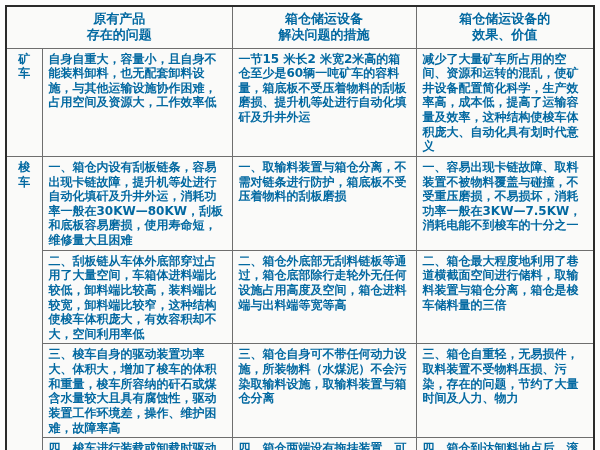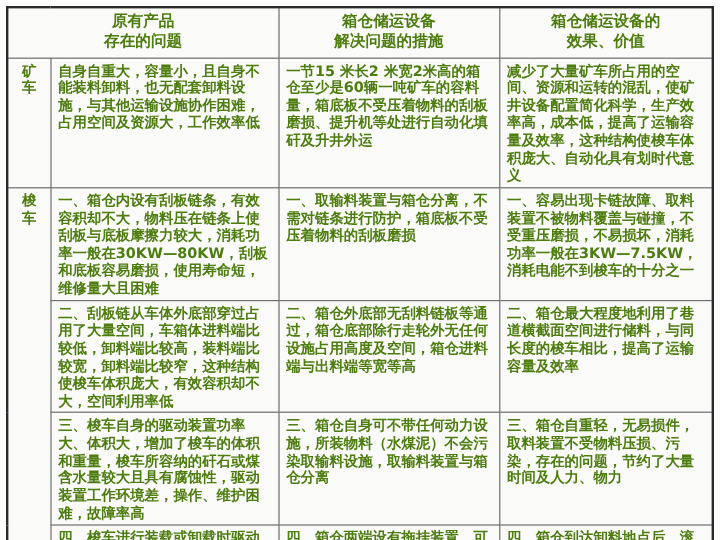--- a/index.html
+++ b/index.html
@@ -23,21 +23,21 @@
     border: 2px solid #2b2b2b;
   }
   table.doc th, table.doc td {
     border: 1px solid #6e6e6e;
     vertical-align: top;
     padding: 3px 6px 2px 6px;
     font-weight: bold;
     font-size: 12px;
     line-height: 1.22;
     letter-spacing: 0px;
-    color: #4d7c0f;
+    color: #0369a1;
     overflow: hidden;
   }
   table.doc th {
     vertical-align: middle;
     text-align: center;
     font-size: 13px;
     white-space: pre-line;
     line-height: 1.25;
     padding: 4px 2px;
   }
@@ -81,28 +81,28 @@
       <tr class="r-mine">
         <td class="row-label">矿
 车</td>
         <td>自身自重大，容量小，且自身不能装料卸料，也无配套卸料设施，与其他运输设施协作困难，占用空间及资源大，工作效率低</td>
         <td>一节15 米长2 米宽2米高的箱仓至少是60辆一吨矿车的容料量，箱底板不受压着物料的刮板磨损、提升机等处进行自动化填矸及升井外运</td>
         <td>减少了大量矿车所占用的空间、资源和运转的混乱，使矿井设备配置简化科学，生产效率高，成本低，提高了运输容量及效率，这种结构使梭车体积庞大、自动化具有划时代意义</td>
       </tr>
       <tr class="r-s1">
         <td class="row-label" rowspan="4">梭
 车</td>
-        <td>一、箱仓内设有刮板链条，有效容积却不大，物料压在链条上使刮板与底板摩擦力较大，消耗功率一般在30KW—80KW，刮板和底板容易磨损，使用寿命短，维修量大且困难</td>
+        <td>一、箱仓内设有刮板链条，容易出现卡链故障，提升机等处进行自动化填矸及升井外运，消耗功率一般在30KW—80KW，刮板和底板容易磨损，使用寿命短，维修量大且困难</td>
         <td>一、取输料装置与箱仓分离，不需对链条进行防护，箱底板不受压着物料的刮板磨损</td>
         <td>一、容易出现卡链故障、取料装置不被物料覆盖与碰撞，不受重压磨损，不易损坏，消耗功率一般在3KW—7.5KW，消耗电能不到梭车的十分之一</td>
       </tr>
       <tr class="r-s2">
         <td>二、刮板链从车体外底部穿过占用了大量空间，车箱体进料端比较低，卸料端比较高，装料端比较宽，卸料端比较窄，这种结构使梭车体积庞大，有效容积却不大，空间利用率低</td>
         <td>二、箱仓外底部无刮料链板等通过，箱仓底部除行走轮外无任何设施占用高度及空间，箱仓进料端与出料端等宽等高</td>
-        <td>二、箱仓最大程度地利用了巷道横截面空间进行储料，与同长度的梭车相比，提高了运输容量及效率</td>
+        <td>二、箱仓最大程度地利用了巷道横截面空间进行储料，取输料装置与箱仓分离，箱仓是梭车储料量的三倍</td>
       </tr>
       <tr class="r-s3">
         <td>三、梭车自身的驱动装置功率大、体积大，增加了梭车的体积和重量，梭车所容纳的矸石或煤含水量较大且具有腐蚀性，驱动装置工作环境差，操作、维护困难，故障率高</td>
         <td>三、箱仓自身可不带任何动力设施，所装物料（水煤泥）不会污染取输料设施，取输料装置与箱仓分离</td>
         <td>三、箱仓自重轻，无易损件，取料装置不受物料压损、污染，存在的问题，节约了大量时间及人力、物力</td>
       </tr>
       <tr class="r-s4">
         <td>四、梭车进行装载或卸载时驱动装置需要连接电源，煤矿巷道有非常严格的防爆要求，连接电源工序复杂，危险性高、耗费时间</td>
         <td>四、箱仓两端设有拖挂装置，可由牵引机车带到卸料地点，由卸料点处的滚耙快速装载机取料，不需临时接电源等动力</td>
         <td>四、箱仓到达卸料地点后，滚耙快速装载机即进入箱仓内进行取料作业，安全、快捷、高效</td>

